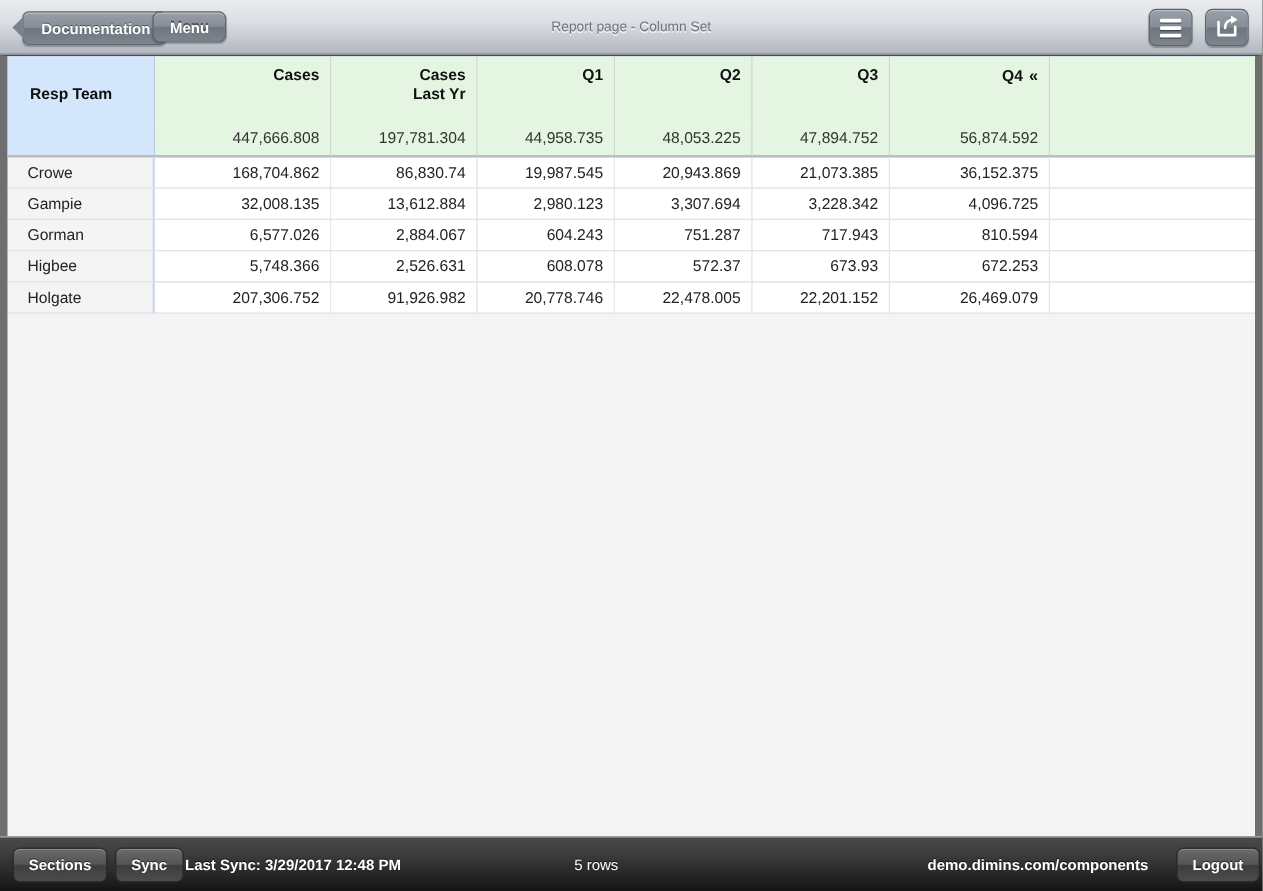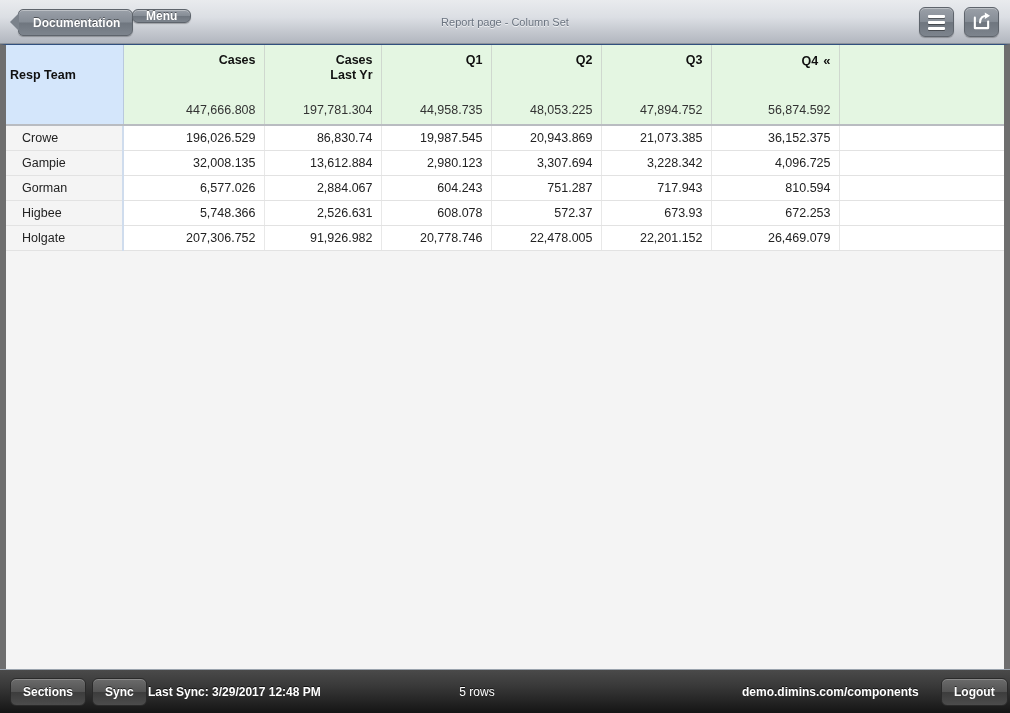--- a/index.html
+++ b/index.html
@@ -43,22 +43,22 @@
   #doc-btn::before {
     content: "";
     position: absolute; left: -9px; top: 50%;
     margin-top: -9.5px;
     width: 0; height: 0;
     border-top: 9.5px solid transparent;
     border-bottom: 9.5px solid transparent;
     border-right: 9px solid #7b828b;
   }
   #menu-btn {
-    position: absolute; left: 132px; top: 9px;
-    height: 14px; padding: 0 13px;
+    position: absolute; left: 122px; top: 9px;
+    height: 25px; padding: 0 13px;
   }
   #page-title {
     position: absolute; left: 0; top: 0;
     width: 1010px; height: 44px;
     line-height: 44px;
     text-align: center;
     font-size: 11px;
     color: #6b7480;
     text-shadow: 0 1px 0 rgba(255,255,255,.75);
     pointer-events: none;
@@ -89,21 +89,21 @@
     width: 998px;
     border-collapse: collapse;
     table-layout: fixed;
     font-size: 12.5px;
     color: #2a2a2a;
   }
   
   thead tr.hdr-title th {
     background: #e4f6e2;
     vertical-align: top;
-    padding: 8px 8px 0 4px;
+    padding: 8px 8px 0 18px;
     font-size: 12.5px;
     font-weight: bold;
     text-align: right;
     color: #111;
     line-height: 15px;
     height: 52px;
     border-right: 1px solid #cfd8cf;
   }
   thead tr.hdr-sum th {
     background: #e4f6e2;
@@ -258,21 +258,21 @@
           <th>44,958.735</th>
           <th>48,053.225</th>
           <th>47,894.752</th>
           <th>56,874.592</th>
           <th class="filler"></th>
         </tr>
       </thead>
       <tbody id="tbody">
           <tr>
             <td class="rowhead">Crowe</td>
-            <td>196,026.529</td>
+            <td>168,704.862</td>
             <td>86,830.74</td>
             <td>19,987.545</td>
             <td>20,943.869</td>
             <td>21,073.385</td>
             <td>36,152.375</td>
             <td class="filler"></td>
           </tr>
           <tr>
             <td class="rowhead">Gampie</td>
             <td>32,008.135</td>

